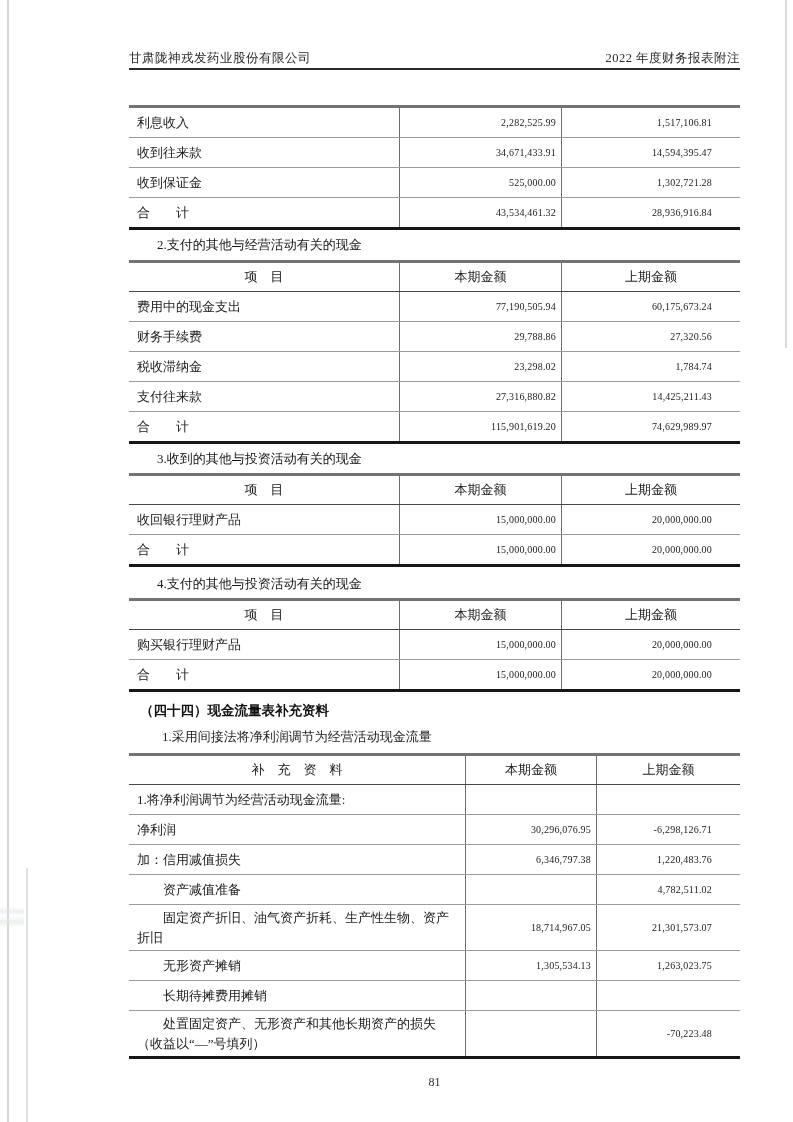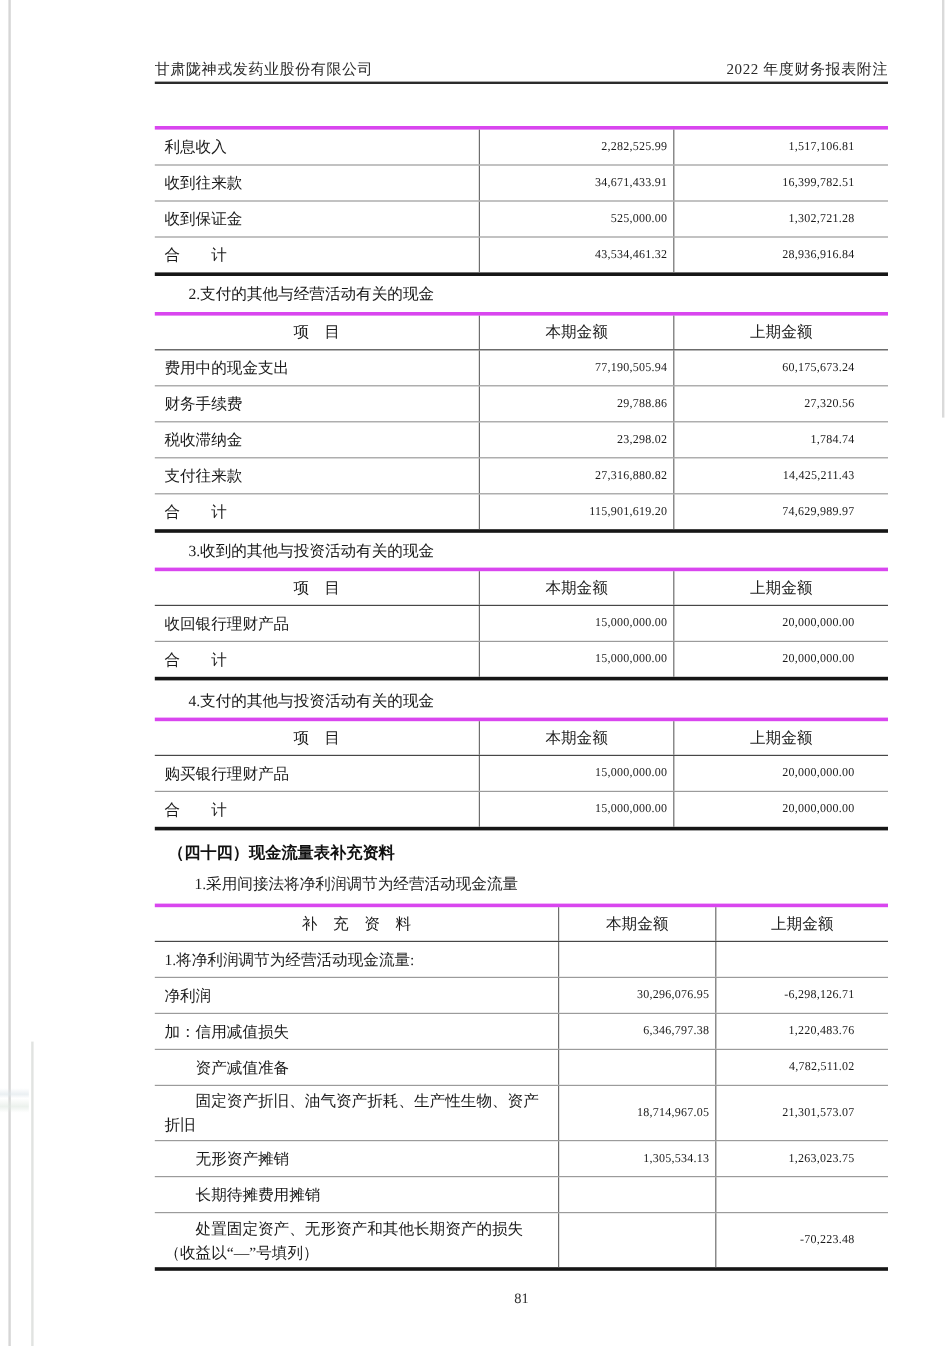--- a/index.html
+++ b/index.html
@@ -16,21 +16,21 @@
                 background:linear-gradient(180deg,transparent 20%,#dde5ea 35%,transparent 45%,#dfe8e1 65%,transparent 80%); opacity:.6; }
 
   .doc-header {
     position:absolute; left:129px; top:50px; width:611px;
     display:flex; justify-content:space-between; align-items:flex-end;
     padding-bottom:1px; border-bottom:2px solid #2b2b2b;
     font-size:12.5px; color:#2a2a2a; letter-spacing:.5px;
   }
   .content { position:absolute; left:129px; top:79px; width:611px; }
 
-  .fin-table { width:611px; border-top:3px solid #d946ef; border-bottom:3px solid #161616; box-sizing:border-box; background:#fff; }
+  .fin-table { width:611px; border-top:3px solid #737373; border-bottom:3px solid #161616; box-sizing:border-box; background:#fff; }
   .row { display:flex; border-bottom:1px solid #9b9b9b; min-height:29px; align-items:stretch; }
   .fin-table .row:last-child { border-bottom:none; }
   .row.header-row { border-bottom:1.5px solid #474747; min-height:28px; }
   .cell { box-sizing:border-box; display:flex; align-items:center; font-size:13px; color:#1b1b1b; }
   .c1,.c2 { border-left:1px solid #6e6e6e; }
   .tbl-a .c0 { width:270px; } .tbl-a .c1 { width:162px; } .tbl-a .c2 { width:179px;text-align:center; }
   .tbl-b .c0 { width:336px; } .tbl-b .c1 { width:131px; } .tbl-b .c2 { width:144px; }
   .label-cell { padding:3px 6px 3px 8px; }
   .num-cell { justify-content:flex-end; font-size:10px; letter-spacing:.2px; }
   .c1.num-cell { padding-right:5px; }
@@ -71,21 +71,21 @@
           <span class="lbl">利息收入</span>
         </div>
         <div class="cell num-cell c1">2,282,525.99</div>
         <div class="cell num-cell c2">1,517,106.81</div>
       </div>
       <div class="row">
         <div class="cell label-cell c0">
           <span class="lbl">收到往来款</span>
         </div>
         <div class="cell num-cell c1">34,671,433.91</div>
-        <div class="cell num-cell c2">16,399,782.51</div>
+        <div class="cell num-cell c2">14,594,395.47</div>
       </div>
       <div class="row">
         <div class="cell label-cell c0">
           <span class="lbl">收到保证金</span>
         </div>
         <div class="cell num-cell c1">525,000.00</div>
         <div class="cell num-cell c2">1,302,721.28</div>
       </div>
       <div class="row total-row">
         <div class="cell label-cell c0 center">

